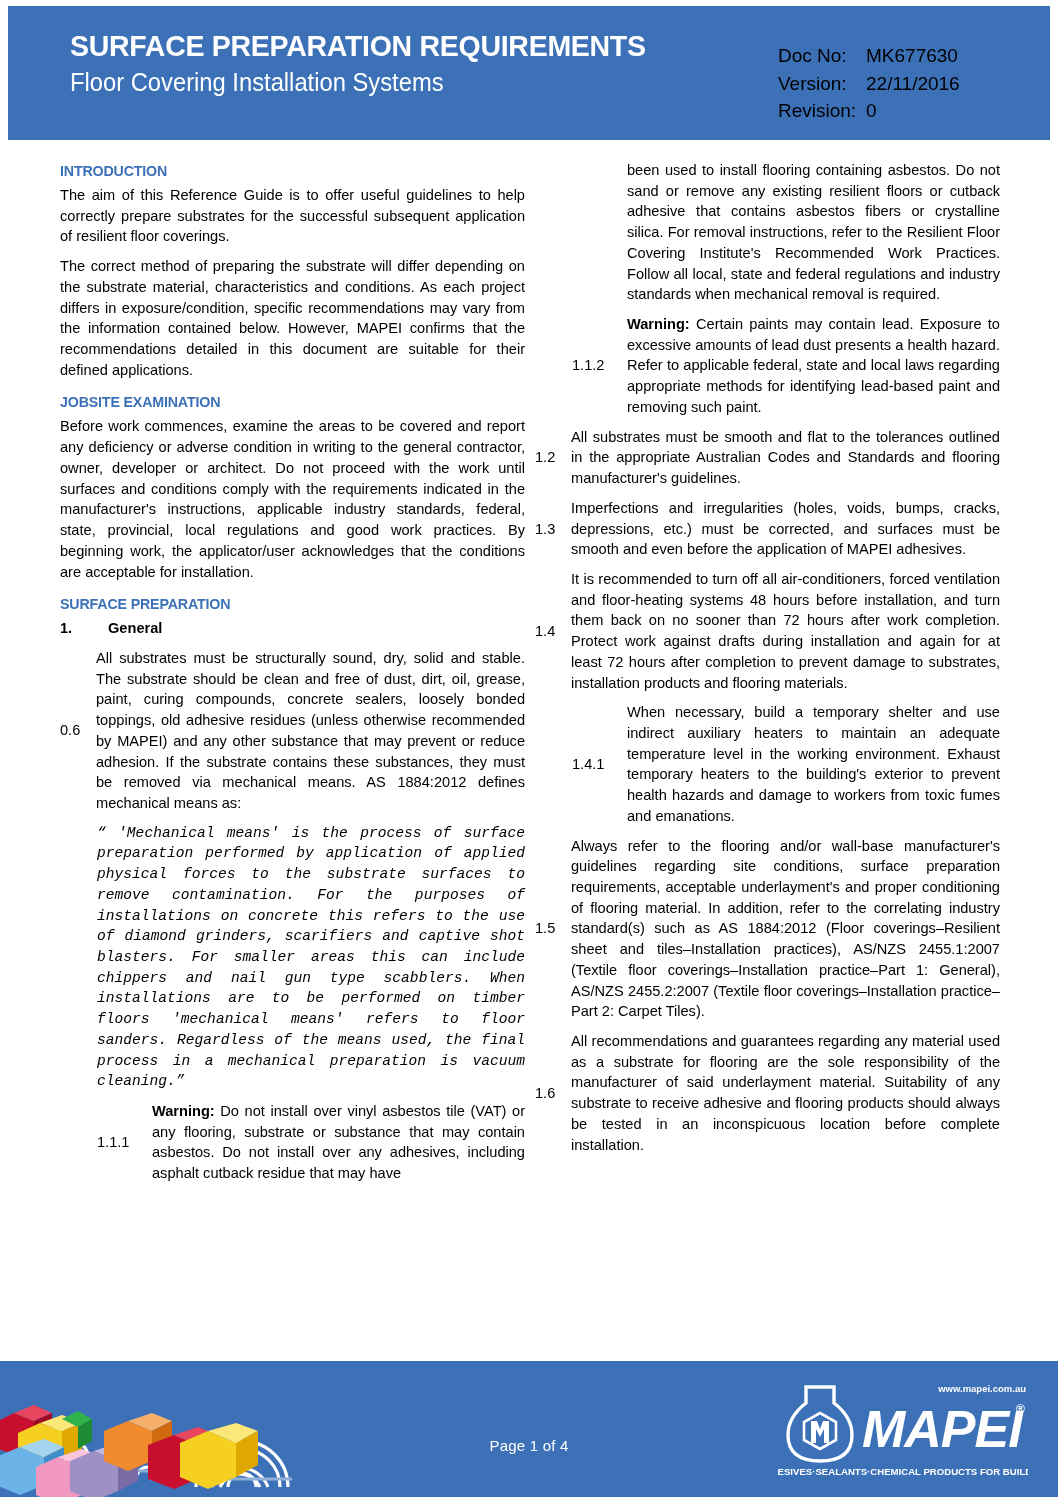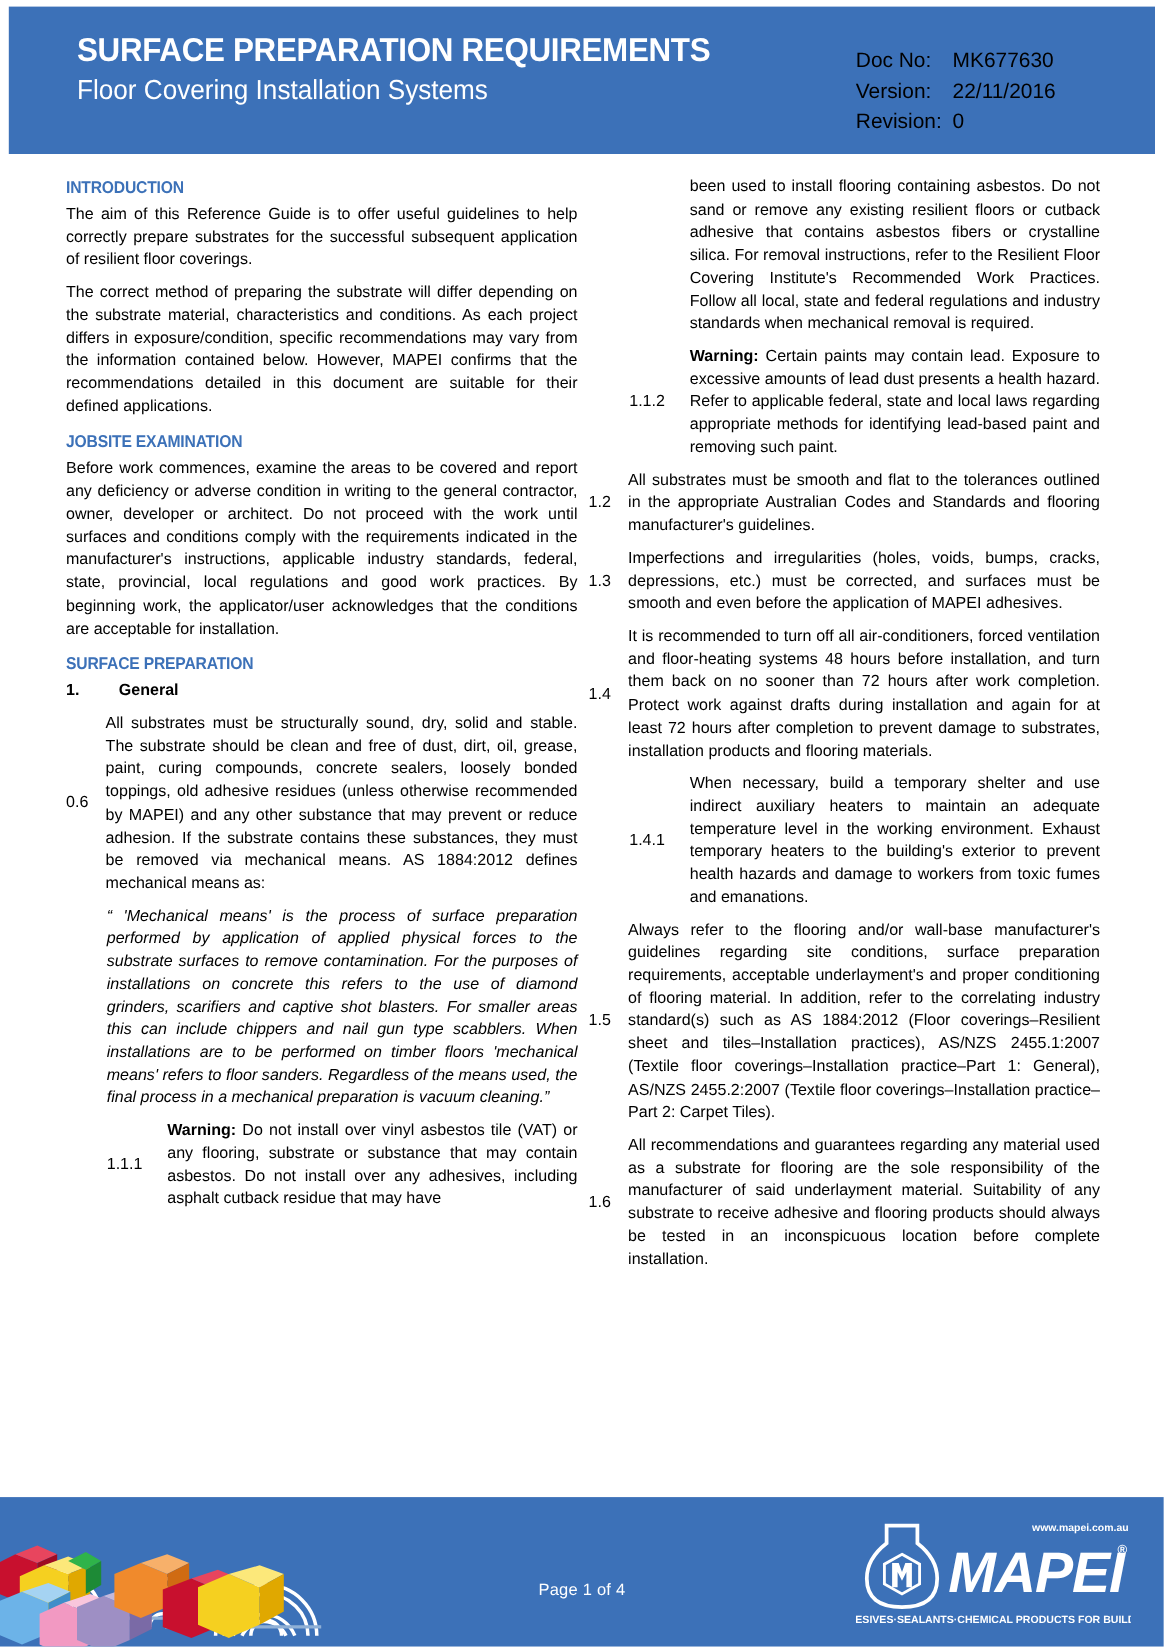--- a/index.html
+++ b/index.html
@@ -149,20 +149,21 @@
   .lvl2 {
     margin-left: 37px;
   }
   .lvl2 .num  { width: 55px; }
   .lvl2 .body { }
 
   .quote {
     margin: 0 0 9px 37px;
     font-style: italic;
     text-align: justify;
+    font-family: Liberation Mono, monospace;
   }
 
   strong.b { font-weight: bold; }
 
   
   .footer {
     position: absolute;
     left: 0;
     top: 1361px;
     width: 1058px;

